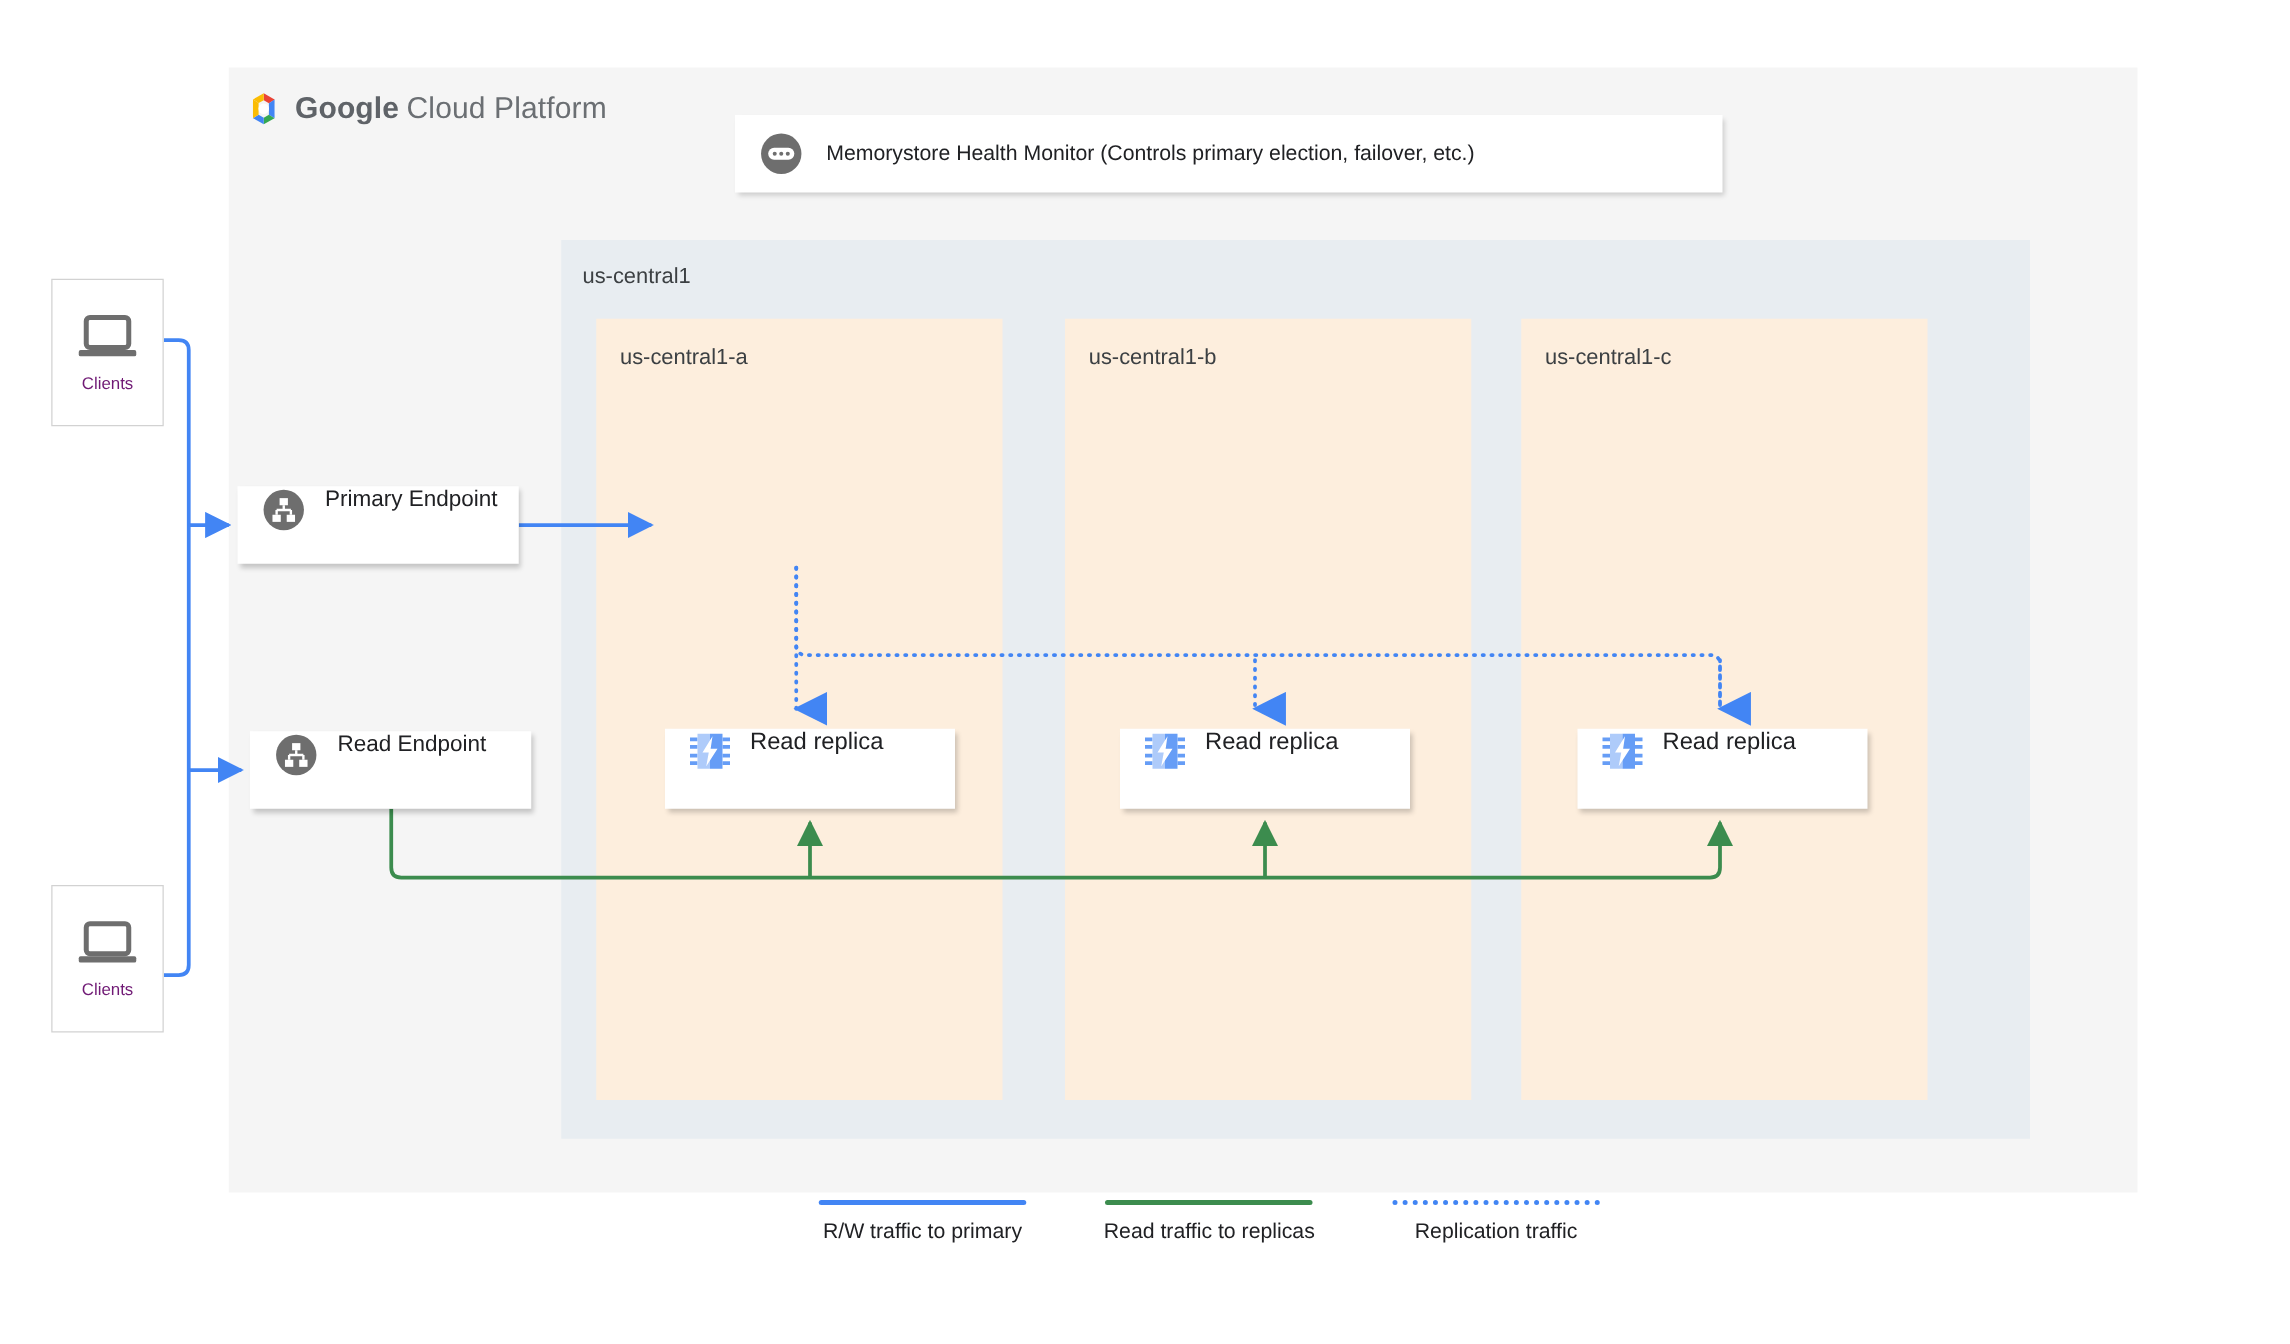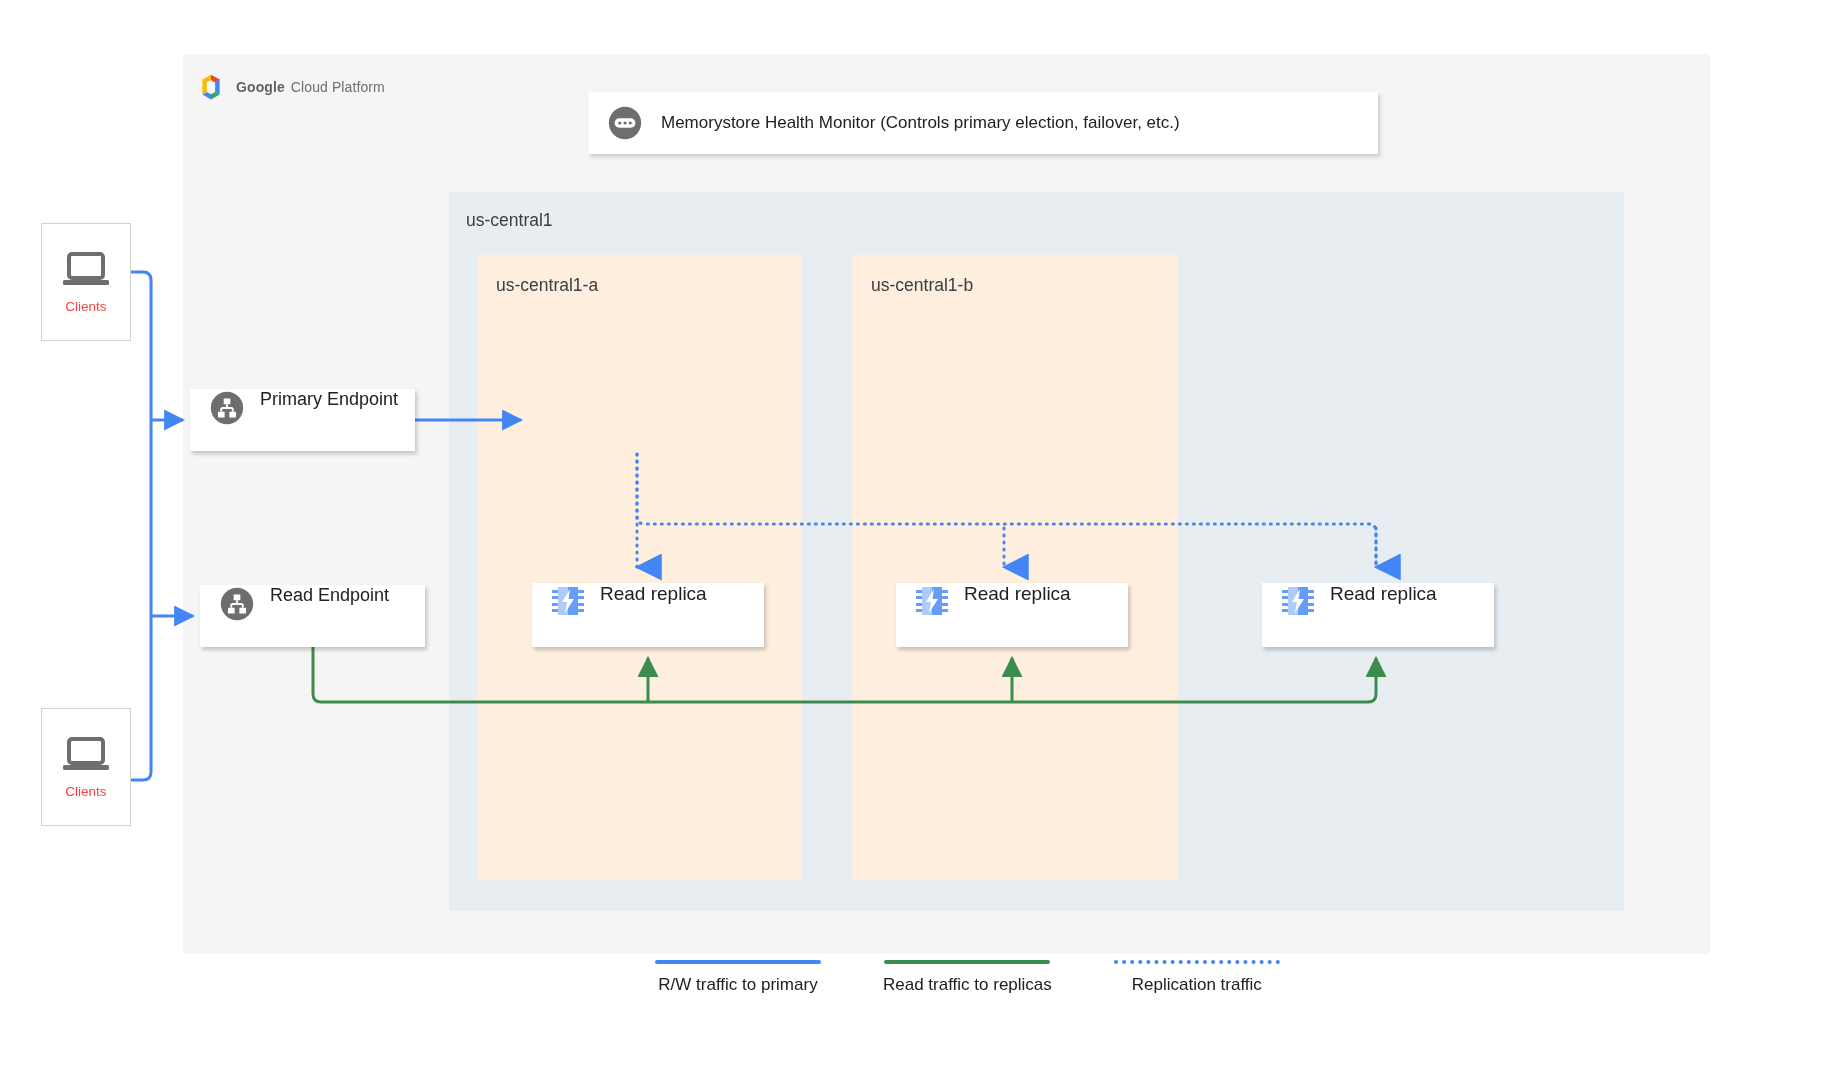--- a/index.html
+++ b/index.html
@@ -17,21 +17,21 @@
     position: absolute; left: 183px; top: 54px;
     width: 1527px; height: 900px;
     background: #f5f5f5;
   }
   .gcp-logo-row {
     position: absolute; left: 196px; top: 72px;
     display: flex; align-items: center; gap: 10px;
   }
   .gcp-hex { width: 30px; height: 30px; display: block; }
   .gcp-wordmark {
-    font-size: 14px; color: #5f6368; letter-spacing: .1px;
+    font-size: 24px; color: #5f6368; letter-spacing: .1px;
     display: flex; gap: 6px; align-items: flex-end;
   }
   .gcp-wordmark .w-google { font-weight: bold; color: #5f6368; }
   .gcp-wordmark .w-rest { font-weight: normal; color: #6b6f73; }
 
   
   .health-box {
     position: absolute; left: 588px; top: 92px;
     width: 790px; height: 62px;
     background: #ffffff;
@@ -91,21 +91,21 @@
   
   .client-box {
     position: absolute; width: 90px; height: 118px;
     background: #ffffff; border: 1px solid #d2d2d2;
     display: flex; flex-direction: column; align-items: center;
     justify-content: center; gap: 9px;
   }
   .client-box.top    { left: 41px; top: 223px; }
   .client-box.bottom { left: 41px; top: 708px; }
   .laptop-icon { width: 52px; height: 40px; }
-  .client-label { font-size: 13.5px; color: #ef4444; }
+  .client-label { font-size: 13.5px; color: #701a75; }
 
   
   #wires { position: absolute; left: 0; top: 0; width: 1832px; height: 1075px; pointer-events: none; }
 
   
   .legend {
     position: absolute; left: 655px; top: 960px;
     display: flex; gap: 62px; align-items: flex-start;
   }
   .legend-item { display: flex; flex-direction: column; align-items: center; gap: 11px; }
@@ -150,20 +150,23 @@
   </div>
 
   <div class="region-box"></div>
   <div class="region-label">us-central1</div>
 
   <div class="zone z-a">
     <div class="zone-label">us-central1-a</div>
   </div>
   <div class="zone z-b">
     <div class="zone-label">us-central1-b</div>
+  </div>
+  <div class="zone z-c">
+    <div class="zone-label">us-central1-c</div>
   </div>
 
   <svg id="wires">
     <defs>
       <marker id="arrowBlue" viewBox="0 0 10 10" refX="9" refY="5" markerWidth="7" markerHeight="7" orient="auto-start-reverse">
         <path d="M0 0 L10 5 L0 10 z" fill="#4285f4"></path>
       </marker>
       <marker id="arrowBlueDown" viewBox="0 0 12 12" refX="6" refY="11" markerWidth="9" markerHeight="9" orient="auto">
         <path d="M0 0 L12 0 L6 12 z" fill="#4285f4"></path>
       </marker>

